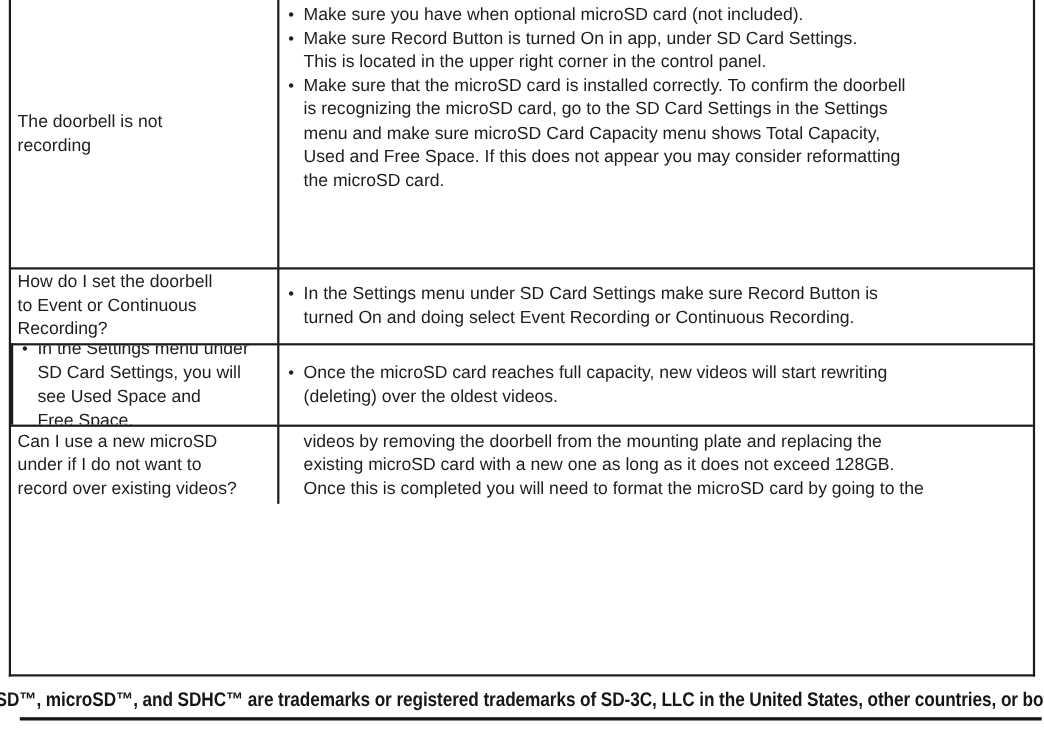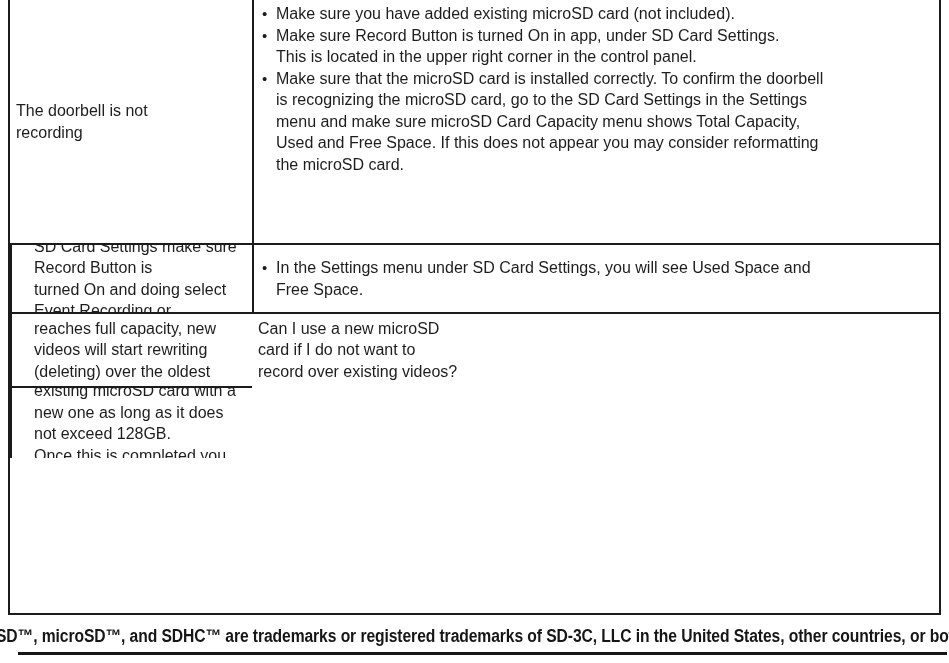--- a/index.html
+++ b/index.html
@@ -82,37 +82,40 @@
 
 <div class="page">
 
   <div class="faq">
 
     <div class="cell qcell">The doorbell is not
 recording</div>
     <div class="cell acell topalign">
       <div class="blk">
         <span class="mark">•</span>
-        <span class="txt">Make sure you have added existing microSD card (not included).</span>
+        <span class="txt">Make sure you have when optional microSD card (not included).</span>
       </div>
       <div class="blk">
         <span class="mark">•</span>
         <span class="txt">Make sure Record Button is turned On in app, under SD Card Settings.
 This is located in the upper right corner in the control panel.</span>
       </div>
       <div class="blk">
         <span class="mark">•</span>
         <span class="txt">Make sure that the microSD card is installed correctly. To confirm the doorbell
 is recognizing the microSD card, go to the SD Card Settings in the Settings
 menu and make sure microSD Card Capacity menu shows Total Capacity,
 Used and Free Space. If this does not appear you may consider reformatting
 the microSD card.</span>
       </div>
     </div>
 
+    <div class="cell qcell topline">How do I set the doorbell
+to Event or Continuous
+Recording?</div>
     <div class="cell acell topline">
       <div class="blk">
         <span class="mark">•</span>
         <span class="txt">In the Settings menu under SD Card Settings make sure Record Button is
 turned On and doing select Event Recording or Continuous Recording.</span>
       </div>
     </div>
 
     <div class="cell acell topline">
       <div class="blk">
@@ -124,21 +127,21 @@
 
     <div class="cell acell topline">
       <div class="blk">
         <span class="mark">•</span>
         <span class="txt">Once the microSD card reaches full capacity, new videos will start rewriting
 (deleting) over the oldest videos.</span>
       </div>
     </div>
 
     <div class="cell qcell topline">Can I use a new microSD
-card if I do not want to
+under if I do not want to
 record over existing videos?</div>
     <div class="cell acell topline">
       <div class="blk">
         <span class="mark">•</span>
         <span class="txt">Yes, you can use a new microSD card if you do not want to record over existing
 videos by removing the doorbell from the mounting plate and replacing the
 existing microSD card with a new one as long as it does not exceed 128GB.
 Once this is completed you will need to format the microSD card by going to the
 SD Card Settings in the Settings menu and pressing Format SD Card then Confirm.</span>
       </div>

